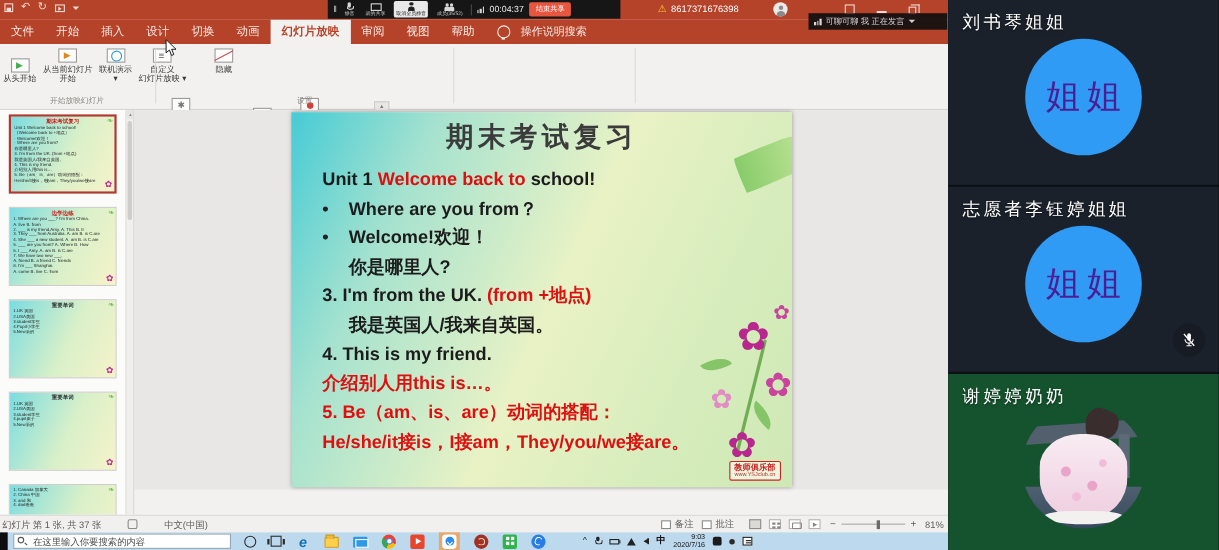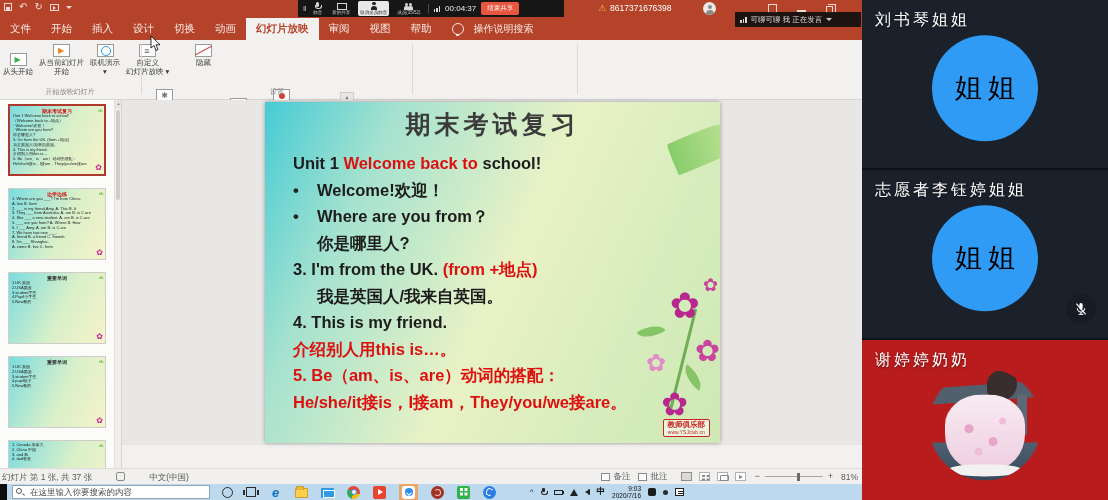--- a/index.html
+++ b/index.html
@@ -211,24 +211,24 @@
   .tr-ime{font-size:8.5px;font-weight:bold;color:#111;}
   .tr-time{text-align:right;font-size:6.5px;line-height:7px;color:#111;white-space:nowrap;}
   .tr-logo{width:8px;height:8px;background:#1b1b1b;border-radius:2px;position:relative;}
   .tr-dot{width:5px;height:5px;background:#2b2b2b;border-radius:50%;}
   .tr-notif{width:9px;height:8px;border:1px solid #222;position:relative;background:#fff;}
   .tr-notif::after{content:"";position:absolute;left:1.5px;top:1.5px;width:5px;height:1px;background:#222;box-shadow:0 2px #222;}
 
   
   #panel{position:absolute;left:862px;top:0;width:246px;height:500px;background:#0c1117;}
   .tile{position:absolute;left:0;width:246px;background:#1b212b;overflow:hidden;}
-  .tile.light{background:#b91c1c;}
+  .tile.light{background:#14532d;}
   .pname{position:absolute;left:13px;top:10px;color:#fff;font-size:16px;letter-spacing:3px;white-space:nowrap;text-shadow:0 1px 2px rgba(0,0,0,.5);}
   .pavatar{position:absolute;left:50%;top:50%;transform:translate(-50%,-46%);width:106px;height:106px;border-radius:50%;background:#2f9bf5;display:flex;align-items:center;justify-content:center;}
-  .pavatar span{color:#000000;font-size:27px;letter-spacing:6px;padding-left:6px;}
+  .pavatar span{color:#4c1d95;font-size:31px;letter-spacing:6px;padding-left:6px;}
   .mutedmic{position:absolute;right:12px;bottom:14px;width:30px;height:30px;border-radius:50%;background:rgba(22,26,33,.72);display:flex;align-items:center;justify-content:center;}
   .photo{position:absolute;left:50%;top:50%;transform:translate(-50%,-46%);width:112px;height:112px;border-radius:50%;overflow:hidden;background:linear-gradient(180deg,#9aa5ae 0%,#8593a0 38%,#64async 0),linear-gradient(180deg,#9aa5ae 0%,#8593a0 38%,#5f7081 62%,#445568 100%);}
   .ph-bridge{position:absolute;left:-6px;top:16px;width:130px;height:16px;background:#525f6d;transform:rotate(-4deg);}
   .ph-pillar{position:absolute;right:14px;top:26px;width:10px;height:40px;background:#5c6a78;}
   .ph-water{position:absolute;left:0;bottom:0;width:100%;height:34%;background:linear-gradient(180deg,#4e6070,#36485c);}
   .ph-hair{position:absolute;left:58px;top:2px;width:30px;height:30px;border-radius:50% 50% 60% 40%;background:#3a2d2e;}
   .ph-dress{position:absolute;left:16px;top:26px;width:80px;height:76px;border-radius:46% 46% 42% 42%/40% 40% 48% 48%;
     background:
       radial-gradient(circle at 30% 45%,#e9a4ca 0 4px,transparent 5px),
       radial-gradient(circle at 60% 62%,#e9a4ca 0 4px,transparent 5px),
@@ -462,22 +462,22 @@
         <div class="up">▲</div>
         <div class="bar"></div>
       </div>
     </div>
 
     <div class="editor">
       <div class="slide">
         <div class="sttl">期末考试复习</div>
         <div class="sbody" id="slidelines">
             <div class="sline"><span class="seg blk">Unit 1 </span><span class="seg red">Welcome back to </span><span class="seg blk">school!</span></div>
+            <div class="sline"><span class="bul">•</span><span class="seg blk">Where are you from？</span></div>
             <div class="sline"><span class="bul">•</span><span class="seg blk">Welcome!欢迎！</span></div>
-            <div class="sline"><span class="bul">•</span><span class="seg blk">Where are you from？</span></div>
             <div class="sline ind"><span class="seg blk">你是哪里人?</span></div>
             <div class="sline"><span class="seg blk">3. I'm from the UK. </span><span class="seg red">(from +地点)</span></div>
             <div class="sline ind"><span class="seg blk">我是英国人/我来自英国。</span></div>
             <div class="sline"><span class="seg blk">4. This is my friend.</span></div>
             <div class="sline"><span class="seg red">介绍别人用this is…。</span></div>
             <div class="sline"><span class="seg red">5. Be（am、is、are）动词的搭配：</span></div>
             <div class="sline"><span class="seg red">He/she/it接is，I接am，They/you/we接are。</span></div>
           </div>
         <div class="leaf"></div>
         <div class="sideflower">✿</div>

